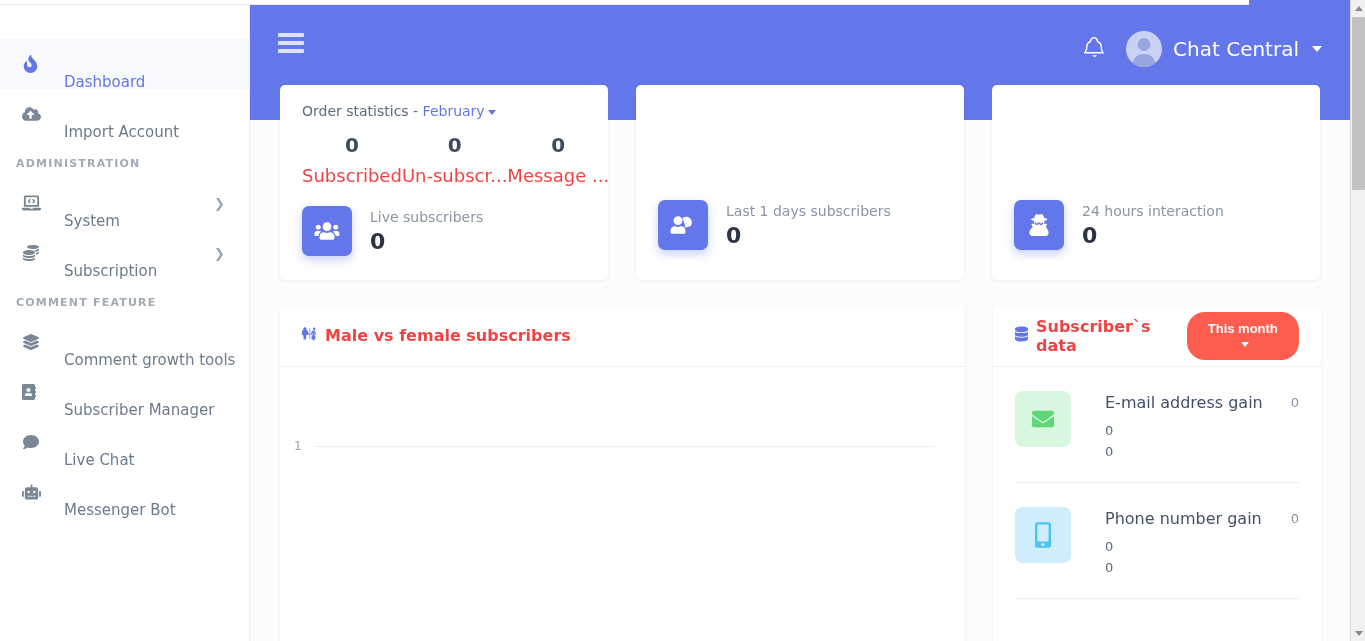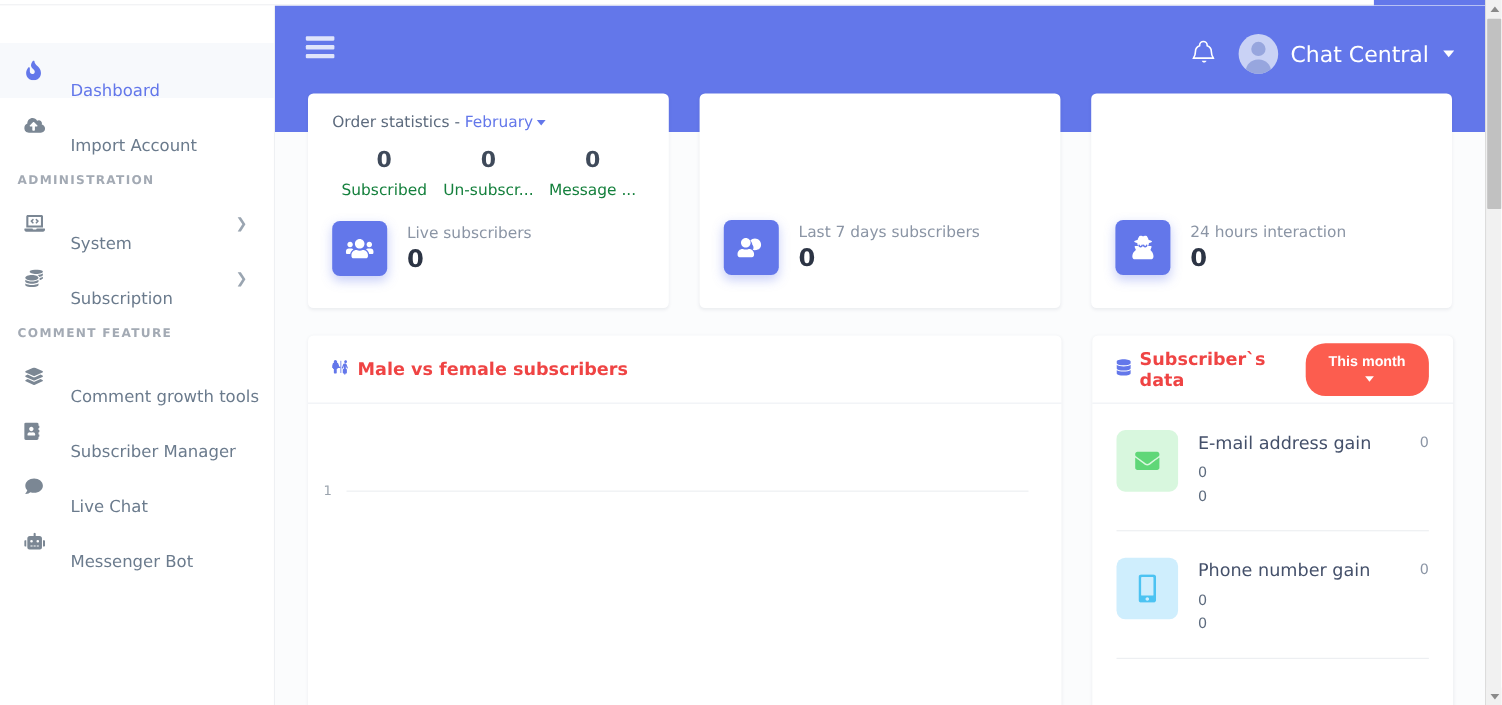--- a/index.html
+++ b/index.html
@@ -101,21 +101,21 @@
   .os-title { font-size: 14px; color: #5d6b7e; margin-bottom: 14px; }
   .os-month { color: #6377ea; cursor: pointer; }
   .caret-b {
     display: inline-block; width: 0; height: 0;
     border-left: 4px solid transparent; border-right: 4px solid transparent;
     border-top: 5px solid #6377ea; margin-left: 3px; vertical-align: middle;
   }
   .os-stats { display: flex; margin-bottom: 20px; }
   .os-stat { flex: 1 1 0; text-align: center; }
   .os-num { font-size: 20px; color: #3f4a5a; font-weight: 600; margin-bottom: 8px; }
-  .os-lbl { font-size: 14px; color: #15803d; white-space: nowrap; overflow: hidden; text-overflow: ellipsis; }
+  .os-lbl { font-size: 18px; color: #ef4444; white-space: nowrap; overflow: hidden; text-overflow: ellipsis; }
   .card-bottom { display: flex; align-items: center; gap: 18px; }
   .tile {
     width: 50px; height: 50px; border-radius: 7px;
     display: flex; align-items: center; justify-content: center;
     flex: 0 0 50px;
   }
   .tile.indigo { background: #6377ea; box-shadow: 0 4px 10px rgba(99,119,234,0.35); }
   .tile svg { fill: #fff; }
   .tile-txt .t-lbl { font-size: 14px; color: #8b95a5; margin-bottom: 4px; }
   .tile-txt .t-num { font-size: 22px; color: #2c3444; font-weight: 600; }
@@ -160,21 +160,21 @@
   .sub-item { display: flex; align-items: flex-start; padding: 24px 22px 20px 22px; gap: 18px; }
   .sub-item + .sub-sep { height: 1px; background: #eceef1; margin: 0 22px; }
   .sq {
     width: 56px; height: 56px; border-radius: 8px; flex: 0 0 56px;
     display: flex; align-items: center; justify-content: center;
   }
   .sq.green { background: #d8f7de; }
   .sq.green svg { fill: #5fd778; }
   .sq.blue { background: #cfeefd; }
   .sq.blue svg { fill: #4cc3f2; }
-  .sub-txt { flex: 1 1 auto; padding-top: 2px; }
+  .sub-txt { flex: 1 1 auto; padding-top: 2px; margin-left: 16px; }
   .sub-title { font-size: 16px; color: #44506a; margin-bottom: 8px; }
   .sub-sub { font-size: 13px; color: #5d6b7e; line-height: 21px; }
   .sub-right { font-size: 13px; color: #8b95a5; padding-top: 4px; }
 
   
   .scrollbar {
     position: absolute; top: 0; right: 0; width: 15px; height: 641px;
     background: #f1f1f1; border-left: 1px solid #dcdcdc;
   }
   .sb-arrow {
@@ -340,21 +340,21 @@
       </div>
 
       <div class="stat-card plain">
         <div class="card-bottom">
           <div class="tile indigo">
             <svg width="26" height="20" viewBox="0 0 640 512">
                 <path d="M192 256c61.9 0 112-50.1 112-112S253.9 32 192 32 80 82.1 80 144s50.1 112 112 112zm76.8 32h-8.3c-20.8 10-43.9 16-68.5 16s-47.6-6-68.5-16h-8.3C51.6 288 0 339.6 0 403.2V432c0 26.5 21.5 48 48 48h288c26.5 0 48-21.5 48-48v-28.8c0-63.6-51.6-115.2-115.2-115.2zm219.6 12.1c36.1-23.6 59.6-64.2 59.6-110.1 0-79.5-64.5-144-144-144-42.4 0-80.4 18.4-106.7 47.6 27.1 24.7 44.5 60.1 46.4 99.6 17 17 27.5 40.4 27.5 66.3 0 20.8-6.8 40-18.2 55.6 12.8 2.2 25.9 3.4 39.2 3.4 33.4 0 64.9-7.7 92.9-21.3 1.2-.6 2.2-1.2 3.3-1.8z"></path>
               </svg>
           </div>
           <div class="tile-txt">
-            <div class="t-lbl">Last 7 days subscribers</div>
+            <div class="t-lbl">Last 1 days subscribers</div>
             <div class="t-num">0</div>
           </div>
         </div>
       </div>
 
       <div class="stat-card plain">
         <div class="card-bottom">
           <div class="tile indigo">
             <svg width="22" height="22" viewBox="0 0 448 512">
                 <path d="M383.9 308.3l23.9-62.6c4-10.5-3.7-21.7-15-21.7h-58.5c11-18.9 17.8-40.6 17.8-64v-.3c39.2-7.8 64-19.1 64-31.7 0-13.3-27.3-25.1-70.1-33-9.2-32.8-27-65.8-40.6-82.8-9.5-11.9-25.9-15.6-39.5-8.8l-27.6 13.8c-6.2 3.1-13.6 3.1-19.8 0L191 3.4c-13.6-6.8-30-3.1-39.5 8.8-13.5 17-31.4 50-40.6 82.8-42.7 7.9-70 19.7-70 33 0 12.6 24.8 23.9 64 31.7v.3c0 23.4 6.8 45.1 17.8 64H64.2c-11.4 0-19.1 11.7-14.7 22.2l26.5 62.1C32 338.9 0 387.7 0 443.9 0 477.6 27.8 512 62.1 512H385.9c34.3 0 62.1-34.4 62.1-68.1 0-56.2-32-105-64.1-135.6zM176 255.3c-26.5 0-48-21.5-48-48 0-8.8 7.2-16 16-16s16 7.2 16 16c0 8.8 7.2 16 16 16s16-7.2 16-16c0-8.8 7.2-16 16-16s16 7.2 16 16c0 26.5-21.5 48-48 48zm96 0c-26.5 0-48-21.5-48-48 0-8.8 7.2-16 16-16s16 7.2 16 16c0 8.8 7.2 16 16 16s16-7.2 16-16c0-8.8 7.2-16 16-16s16 7.2 16 16c0 26.5-21.5 48-48 48z"></path>

